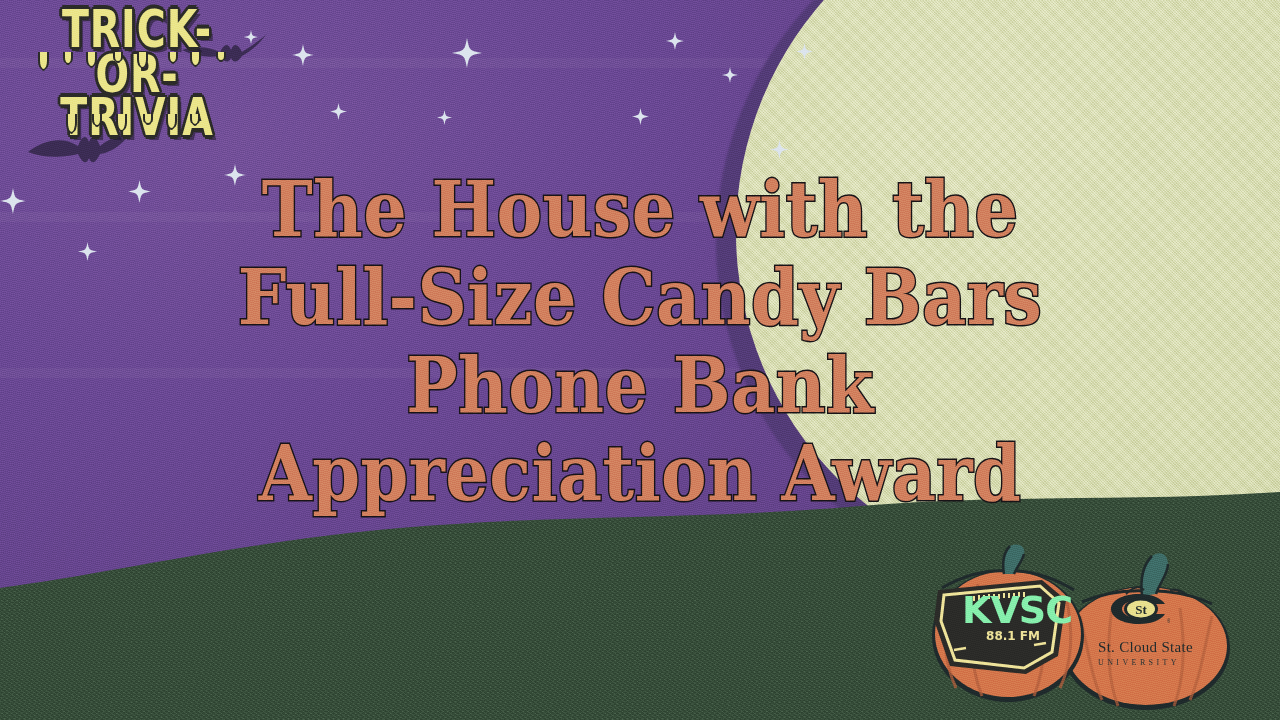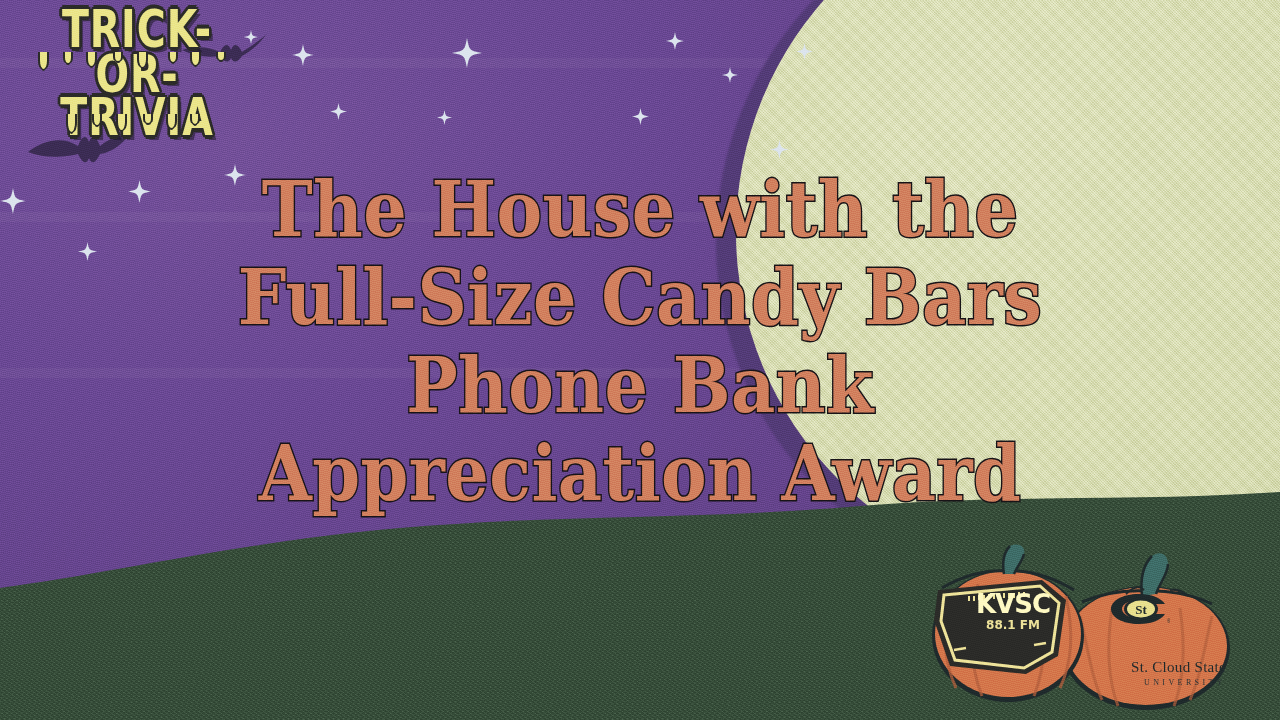--- a/index.html
+++ b/index.html
@@ -182,41 +182,41 @@
     left: 962px;
     top: 592px;
     width: 102px;
     text-align: center;
     z-index: 12;
     font-family: "DejaVu Sans", sans-serif;
     pointer-events: none;
   }
   .kvsc-call {
     display: block;
-    font-size: 26px;
+    font-size: 38px;
     font-weight: bold;
-    color: #fef9c3;
+    color: #86efac;
     letter-spacing: -1px;
     line-height: .95;
   }
   .kvsc-freq {
     display: block;
     font-size: 12px;
     font-weight: bold;
     color: #eee39a;
     letter-spacing: 0px;
     margin-top: 1px;
   }
 
   .scsu-text {
     position: absolute;
     left: 1098px;
-    top: 660px;
+    top: 640px;
     width: 128px;
-    text-align: right;
+    text-align: left;
     z-index: 12;
     font-family: "Liberation Serif", serif;
     pointer-events: none;
   }
   .scsu-name {
     display: block;
     font-size: 15px;
     color: #1f2a2c;
     letter-spacing: .3px;
     line-height: 1.05;

